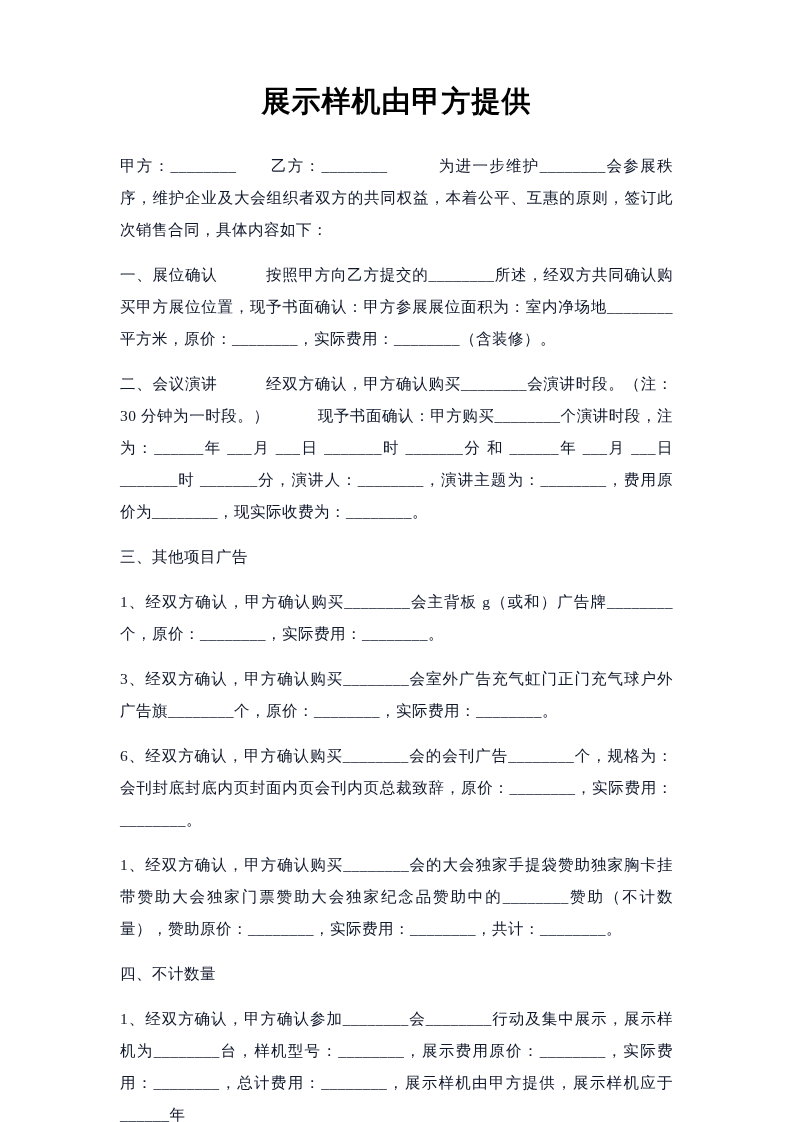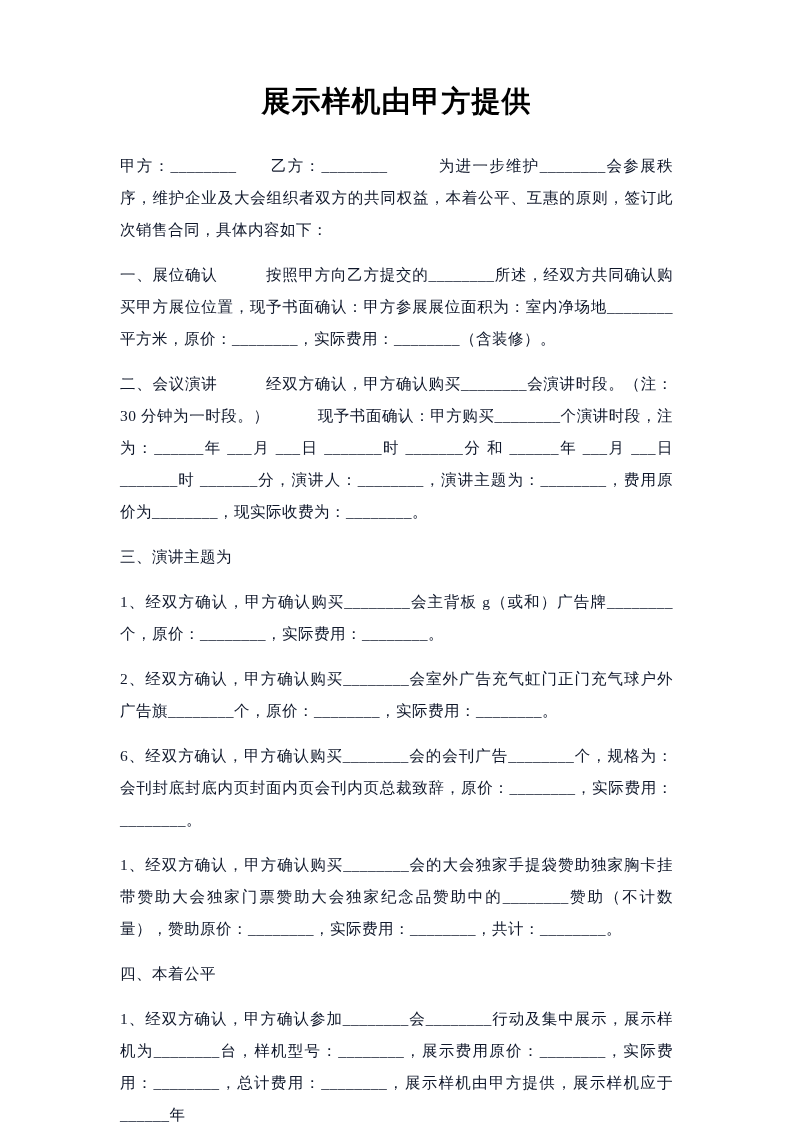--- a/index.html
+++ b/index.html
@@ -51,28 +51,28 @@
   <div class="content">
 
     <h1 class="doc-title">展示样机由甲方提供</h1>
 
     <p class="para">甲方：________　　乙方：________　　　为进一步维护________会参展秩序，维护企业及大会组织者双方的共同权益，本着公平、互惠的原则，签订此次销售合同，具体内容如下：</p>
 
     <p class="para">一、展位确认　　　按照甲方向乙方提交的________所述，经双方共同确认购买甲方展位位置，现予书面确认：甲方参展展位面积为：室内净场地________平方米，原价：________，实际费用：________（含装修）。</p>
 
     <p class="para">二、会议演讲　　　经双方确认，甲方确认购买________会演讲时段。（注：30 分钟为一时段。）　　　现予书面确认：甲方购买________个演讲时段，注为：______年 ___月 ___日 _______时 _______分 和 ______年 ___月 ___日 _______时 _______分，演讲人：________，演讲主题为：________，费用原价为________，现实际收费为：________。</p>
 
-    <p class="para heading-line">三、演讲主题为</p>
+    <p class="para heading-line">三、其他项目广告</p>
 
     <p class="para">1、经双方确认，甲方确认购买________会主背板 g（或和）广告牌________个，原价：________，实际费用：________。</p>
 
-    <p class="para">2、经双方确认，甲方确认购买________会室外广告充气虹门正门充气球户外广告旗________个，原价：________，实际费用：________。</p>
+    <p class="para">3、经双方确认，甲方确认购买________会室外广告充气虹门正门充气球户外广告旗________个，原价：________，实际费用：________。</p>
 
     <p class="para">6、经双方确认，甲方确认购买________会的会刊广告________个，规格为：会刊封底封底内页封面内页会刊内页总裁致辞，原价：________，实际费用：________。</p>
 
     <p class="para">1、经双方确认，甲方确认购买________会的大会独家手提袋赞助独家胸卡挂带赞助大会独家门票赞助大会独家纪念品赞助中的________赞助（不计数量），赞助原价：________，实际费用：________，共计：________。</p>
 
-    <p class="para heading-line">四、本着公平</p>
+    <p class="para heading-line">四、不计数量</p>
 
     <p class="para">1、经双方确认，甲方确认参加________会________行动及集中展示，展示样机为________台，样机型号：________，展示费用原价：________，实际费用：________，总计费用：________，展示样机由甲方提供，展示样机应于______年</p>
 
   </div>
 </div>
 
 </body></html>

